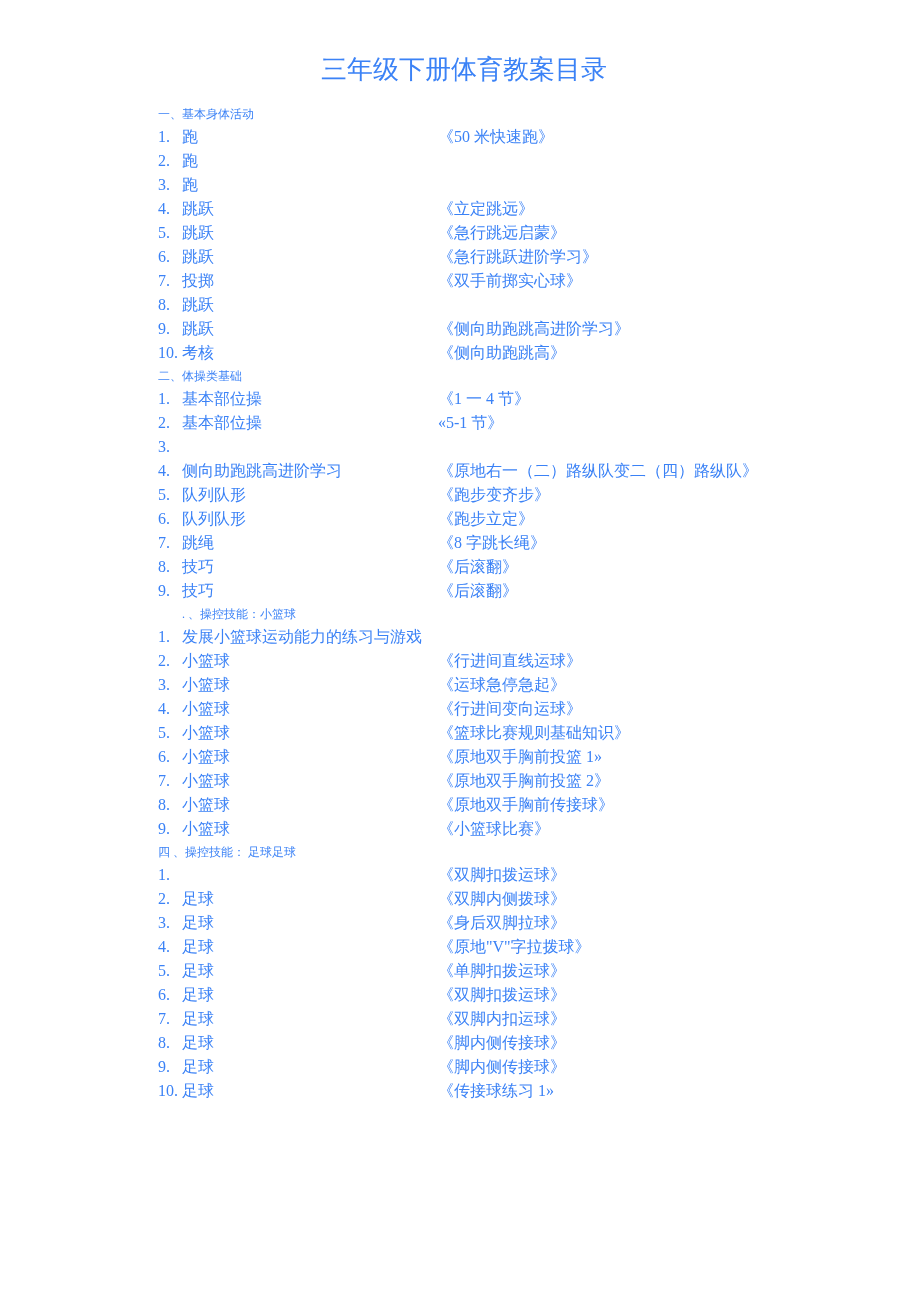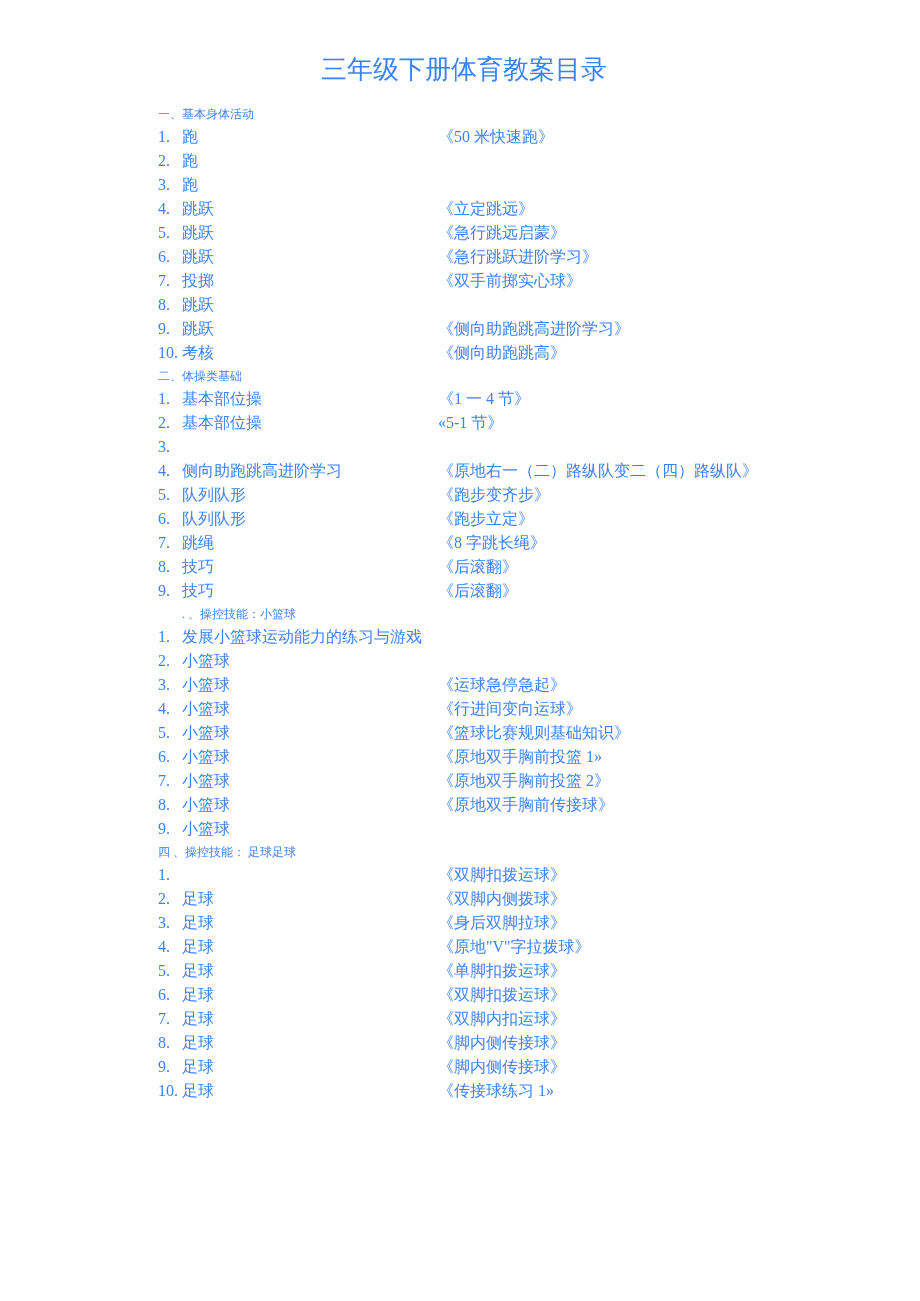--- a/index.html
+++ b/index.html
@@ -188,20 +188,21 @@
           <span class="num">1.</span>
           <span class="label">发展小篮球运动能力的练习与游戏</span>
         </div>
         <div class="col-right"></div>
       </div>
       <div class="row">
         <div class="col-left">
           <span class="num">2.</span>
           <span class="label">小篮球</span>
         </div>
+        <div class="col-right">《行进间直线运球》</div>
       </div>
       <div class="row">
         <div class="col-left">
           <span class="num">3.</span>
           <span class="label">小篮球</span>
         </div>
         <div class="col-right">《运球急停急起》</div>
       </div>
       <div class="row">
         <div class="col-left">
@@ -236,20 +237,21 @@
           <span class="num">8.</span>
           <span class="label">小篮球</span>
         </div>
         <div class="col-right">《原地双手胸前传接球》</div>
       </div>
       <div class="row">
         <div class="col-left">
           <span class="num">9.</span>
           <span class="label">小篮球</span>
         </div>
+        <div class="col-right">《小篮球比赛》</div>
       </div>
       <div class="section-heading">四 、操控技能： 足球足球</div>
       <div class="row">
         <div class="col-left">
           <span class="num">1.</span>
           <span class="label"></span>
         </div>
         <div class="col-right">《双脚扣拨运球》</div>
       </div>
       <div class="row">

